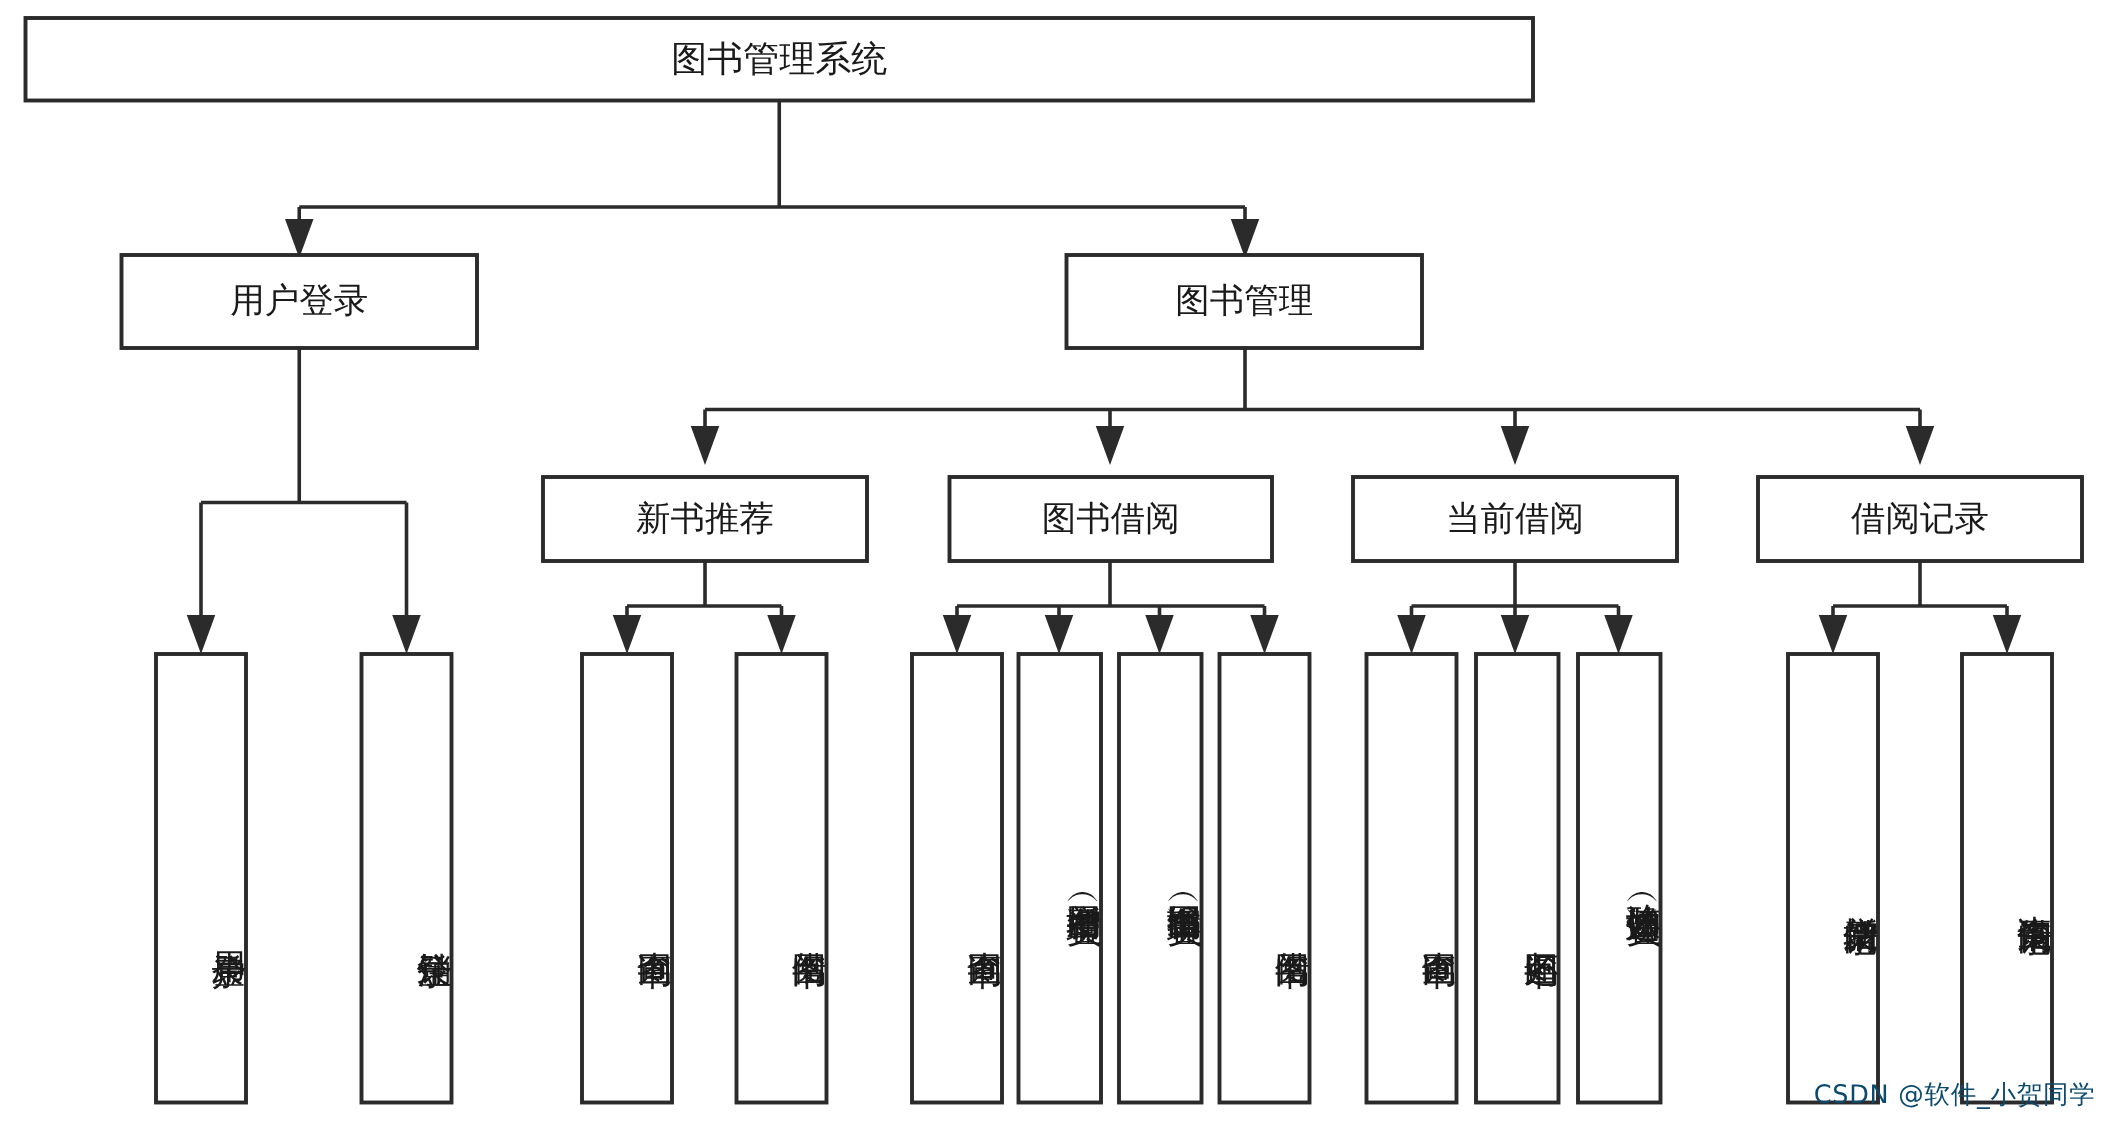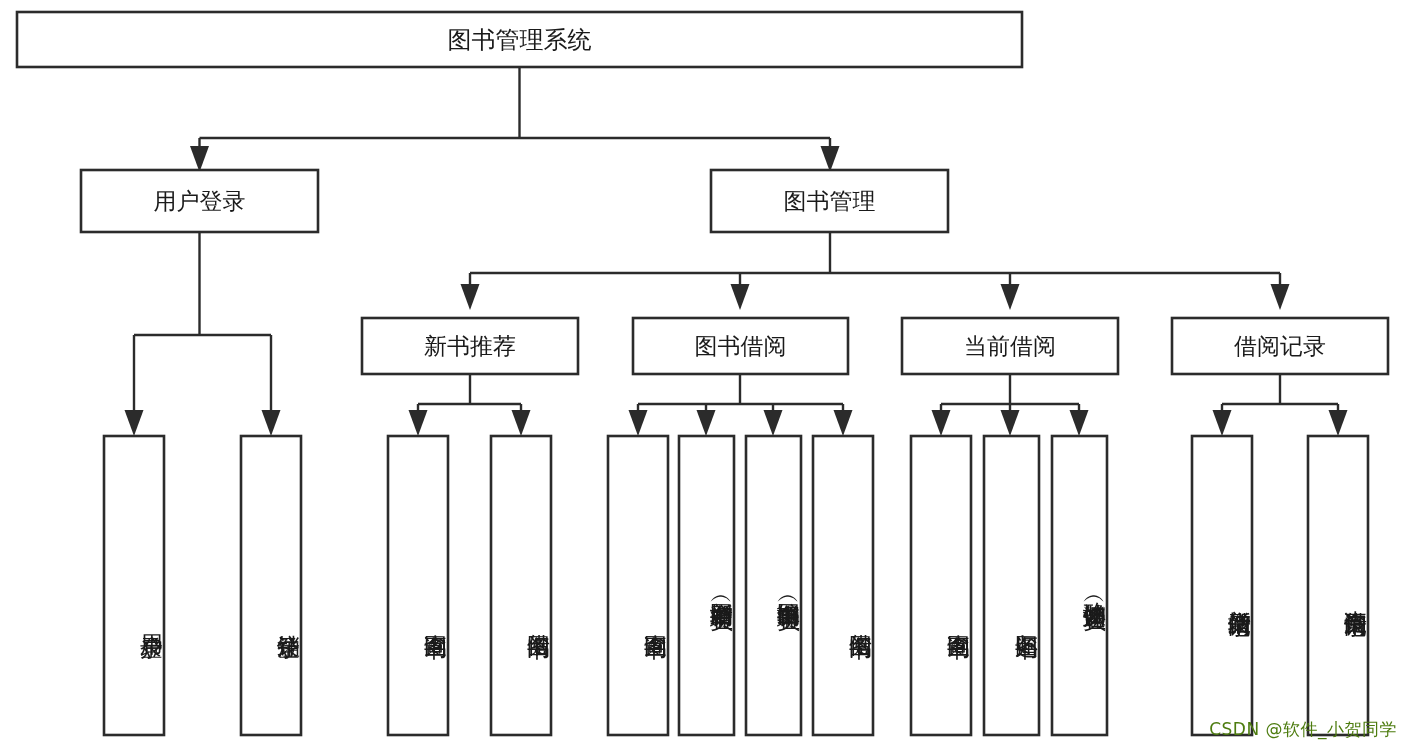--- a/index.html
+++ b/index.html
@@ -69,21 +69,21 @@
     justify-content: center;
     white-space: nowrap;
     user-select: none;
   }
   .watermark {
     position: absolute;
     right: 8px;
     bottom: 6px;
     font-family: "DejaVu Sans", "Liberation Sans", sans-serif;
     font-size: 17px;
-    color: #4d7c0f;
+    color: #0c4a6e;
     letter-spacing: 0.5px;
     white-space: nowrap;
     user-select: none;
   }
 </style>
 </head>
 <body>
 
 <div id="diagram-root">
 

